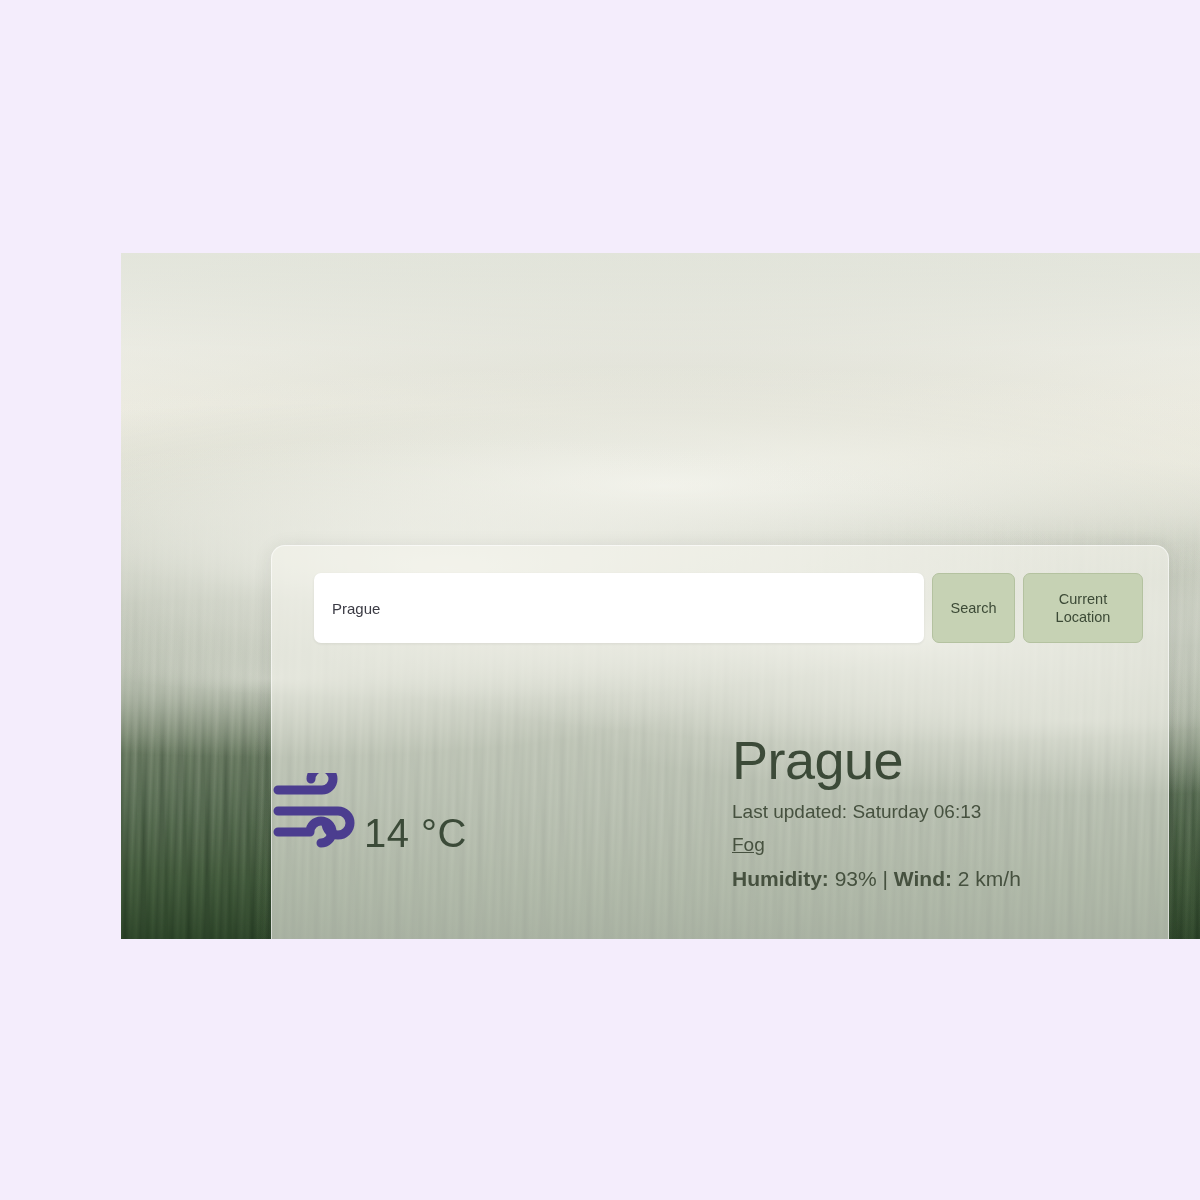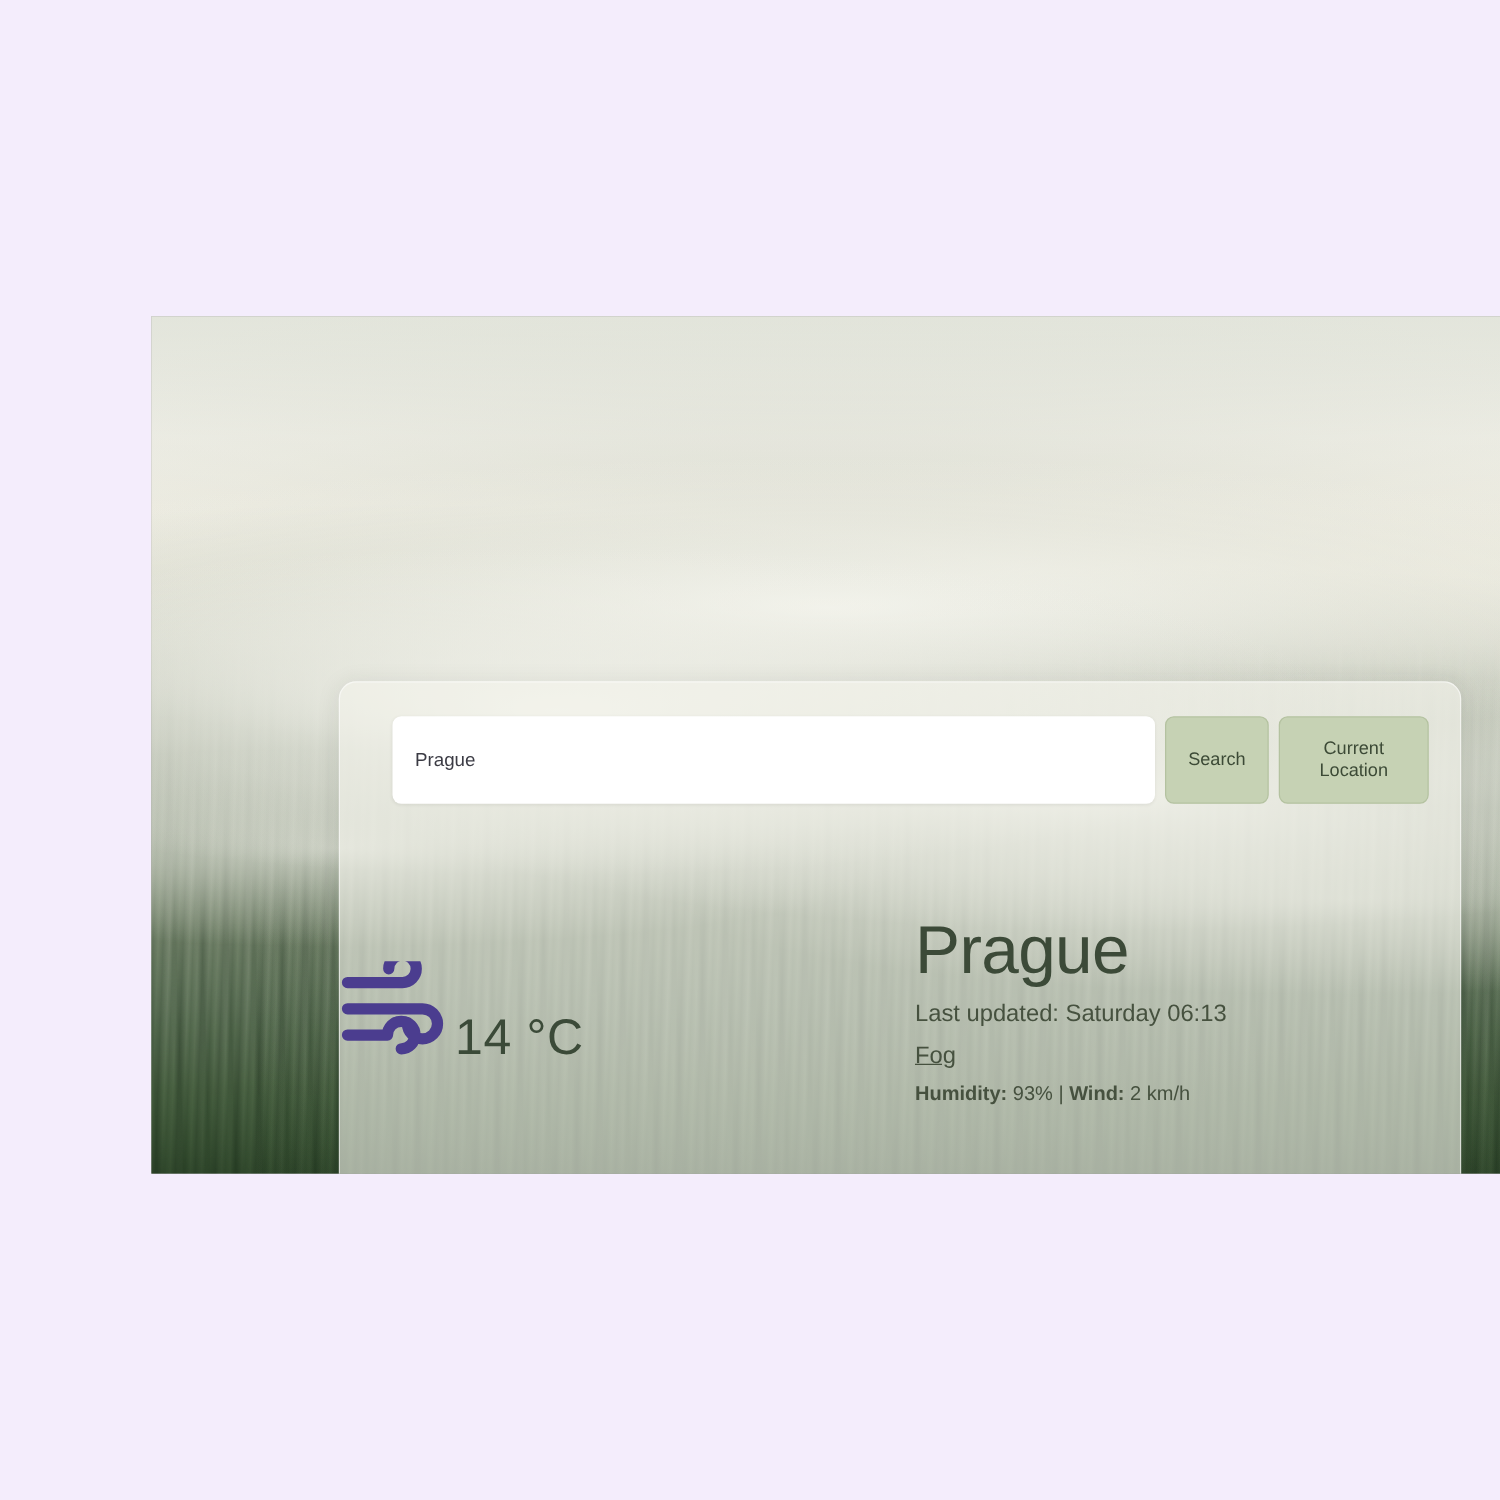--- a/index.html
+++ b/index.html
@@ -178,21 +178,21 @@
     line-height: 1.06;
     letter-spacing: -0.5px;
   }
 
   .meta-line {
     font-size: 19px;
     color: #46513f;
     margin-top: 12px;
   }
   .meta-line.small { margin-top: 11px; text-decoration: underline; }
-  .meta-line.stats { margin-top: 11px; font-size: 16px; }
+  .meta-line.stats { margin-top: 11px; font-size: 21px; }
   .meta-line.stats b { font-weight: bold; }
 </style>
 </head>
 <body>
 
 <div class="photo-frame">
   <div class="photo-layer photo-sky"></div>
   <div class="photo-layer photo-ridge"></div>
   <div class="photo-layer photo-trees"></div>
   <div class="photo-layer photo-fog"></div>

